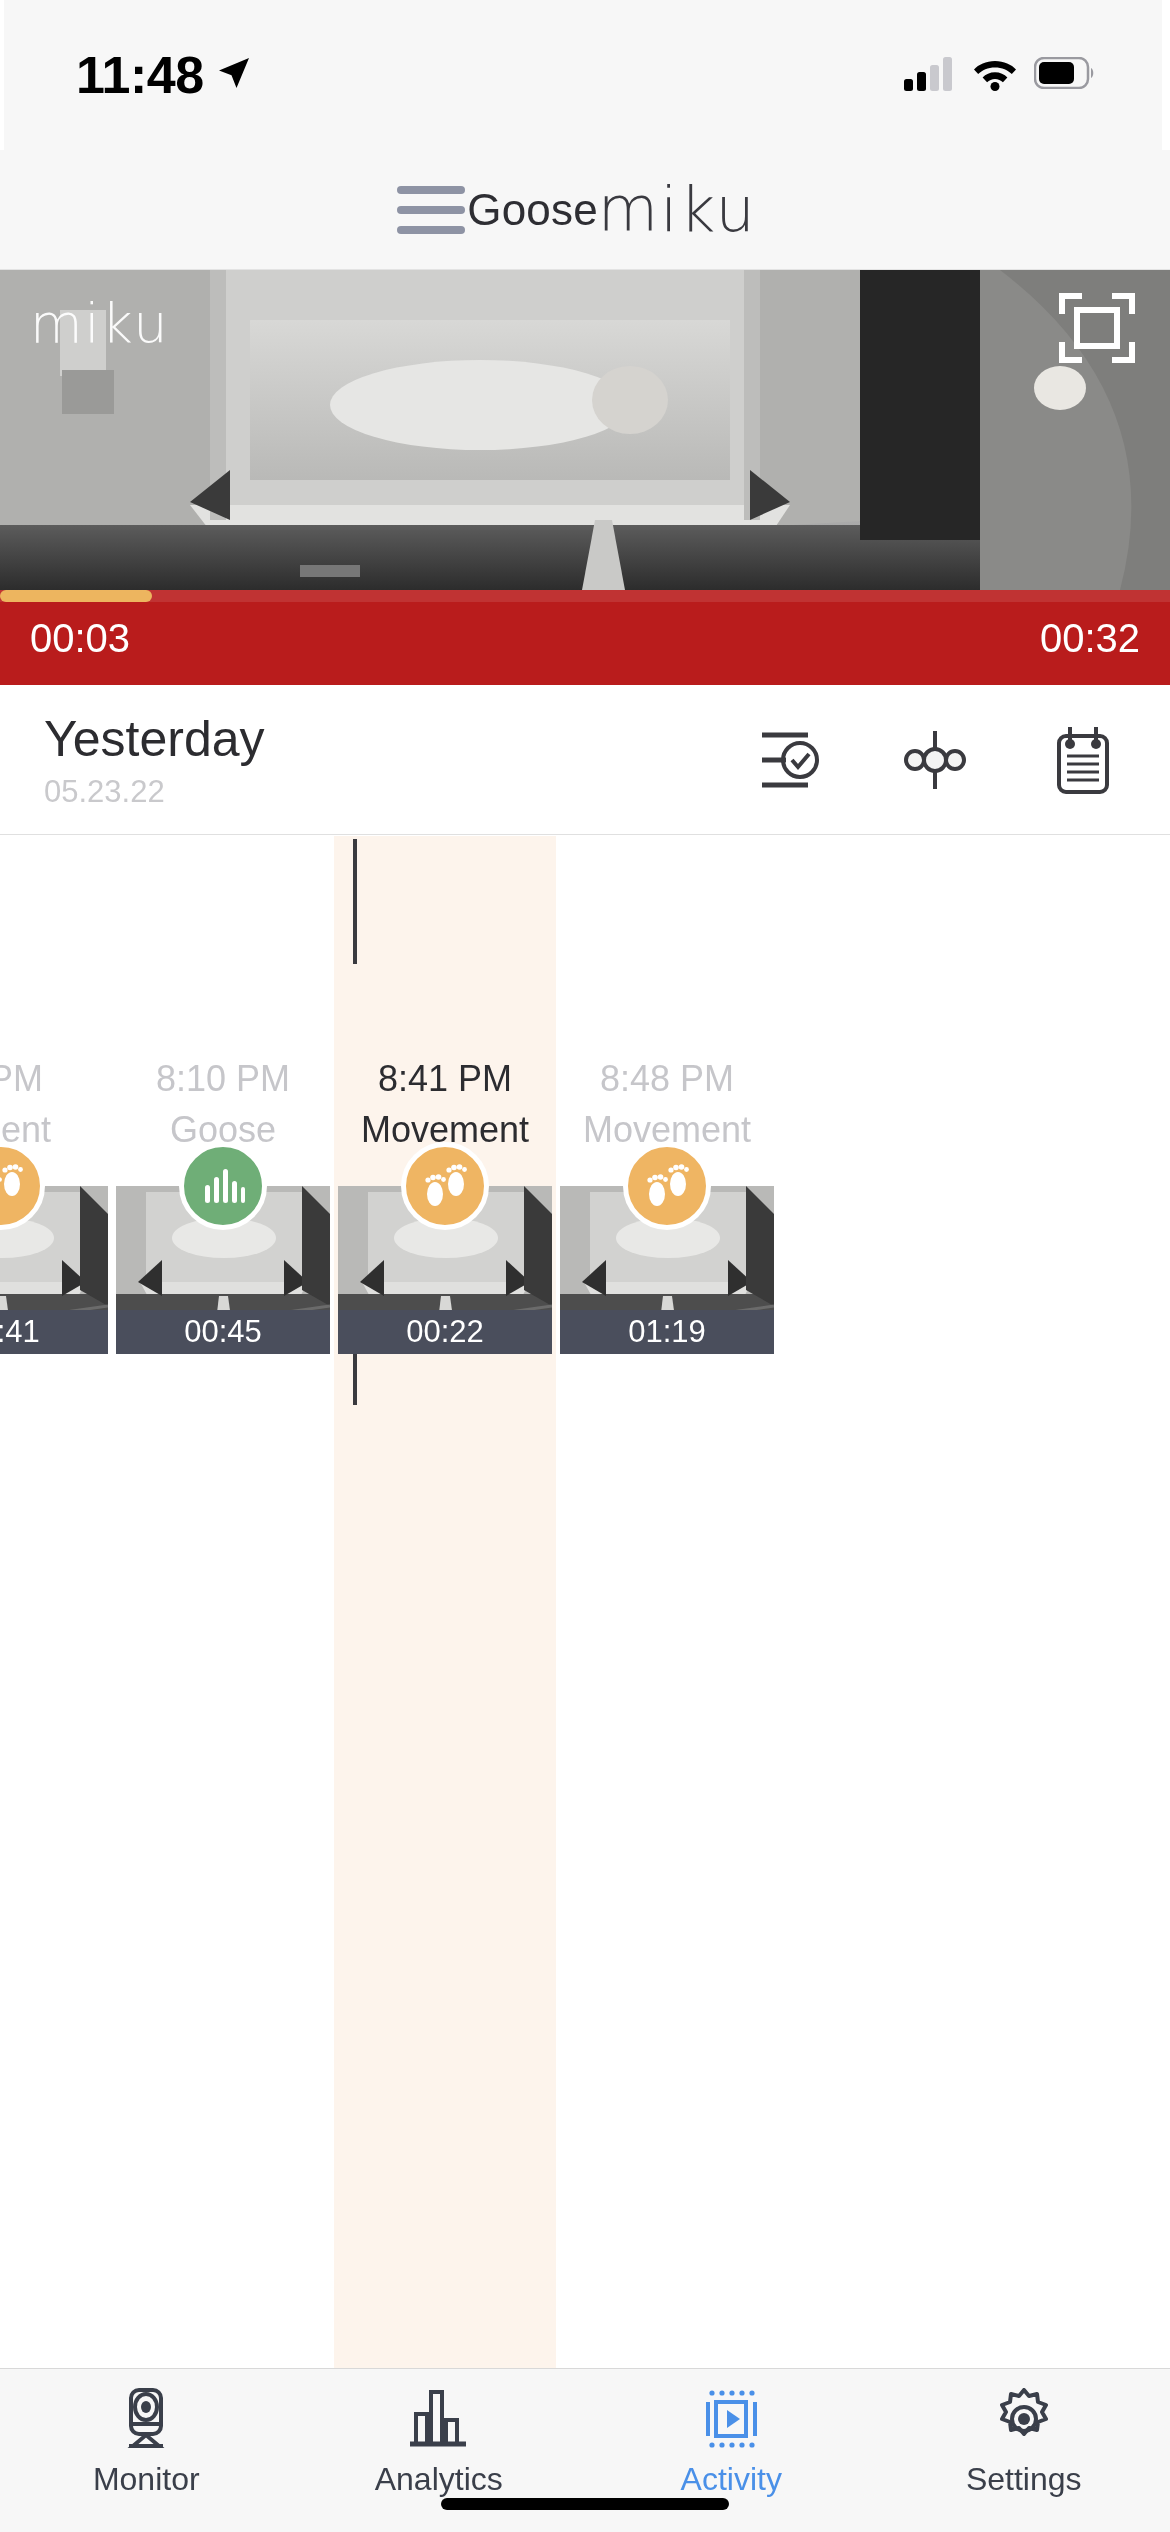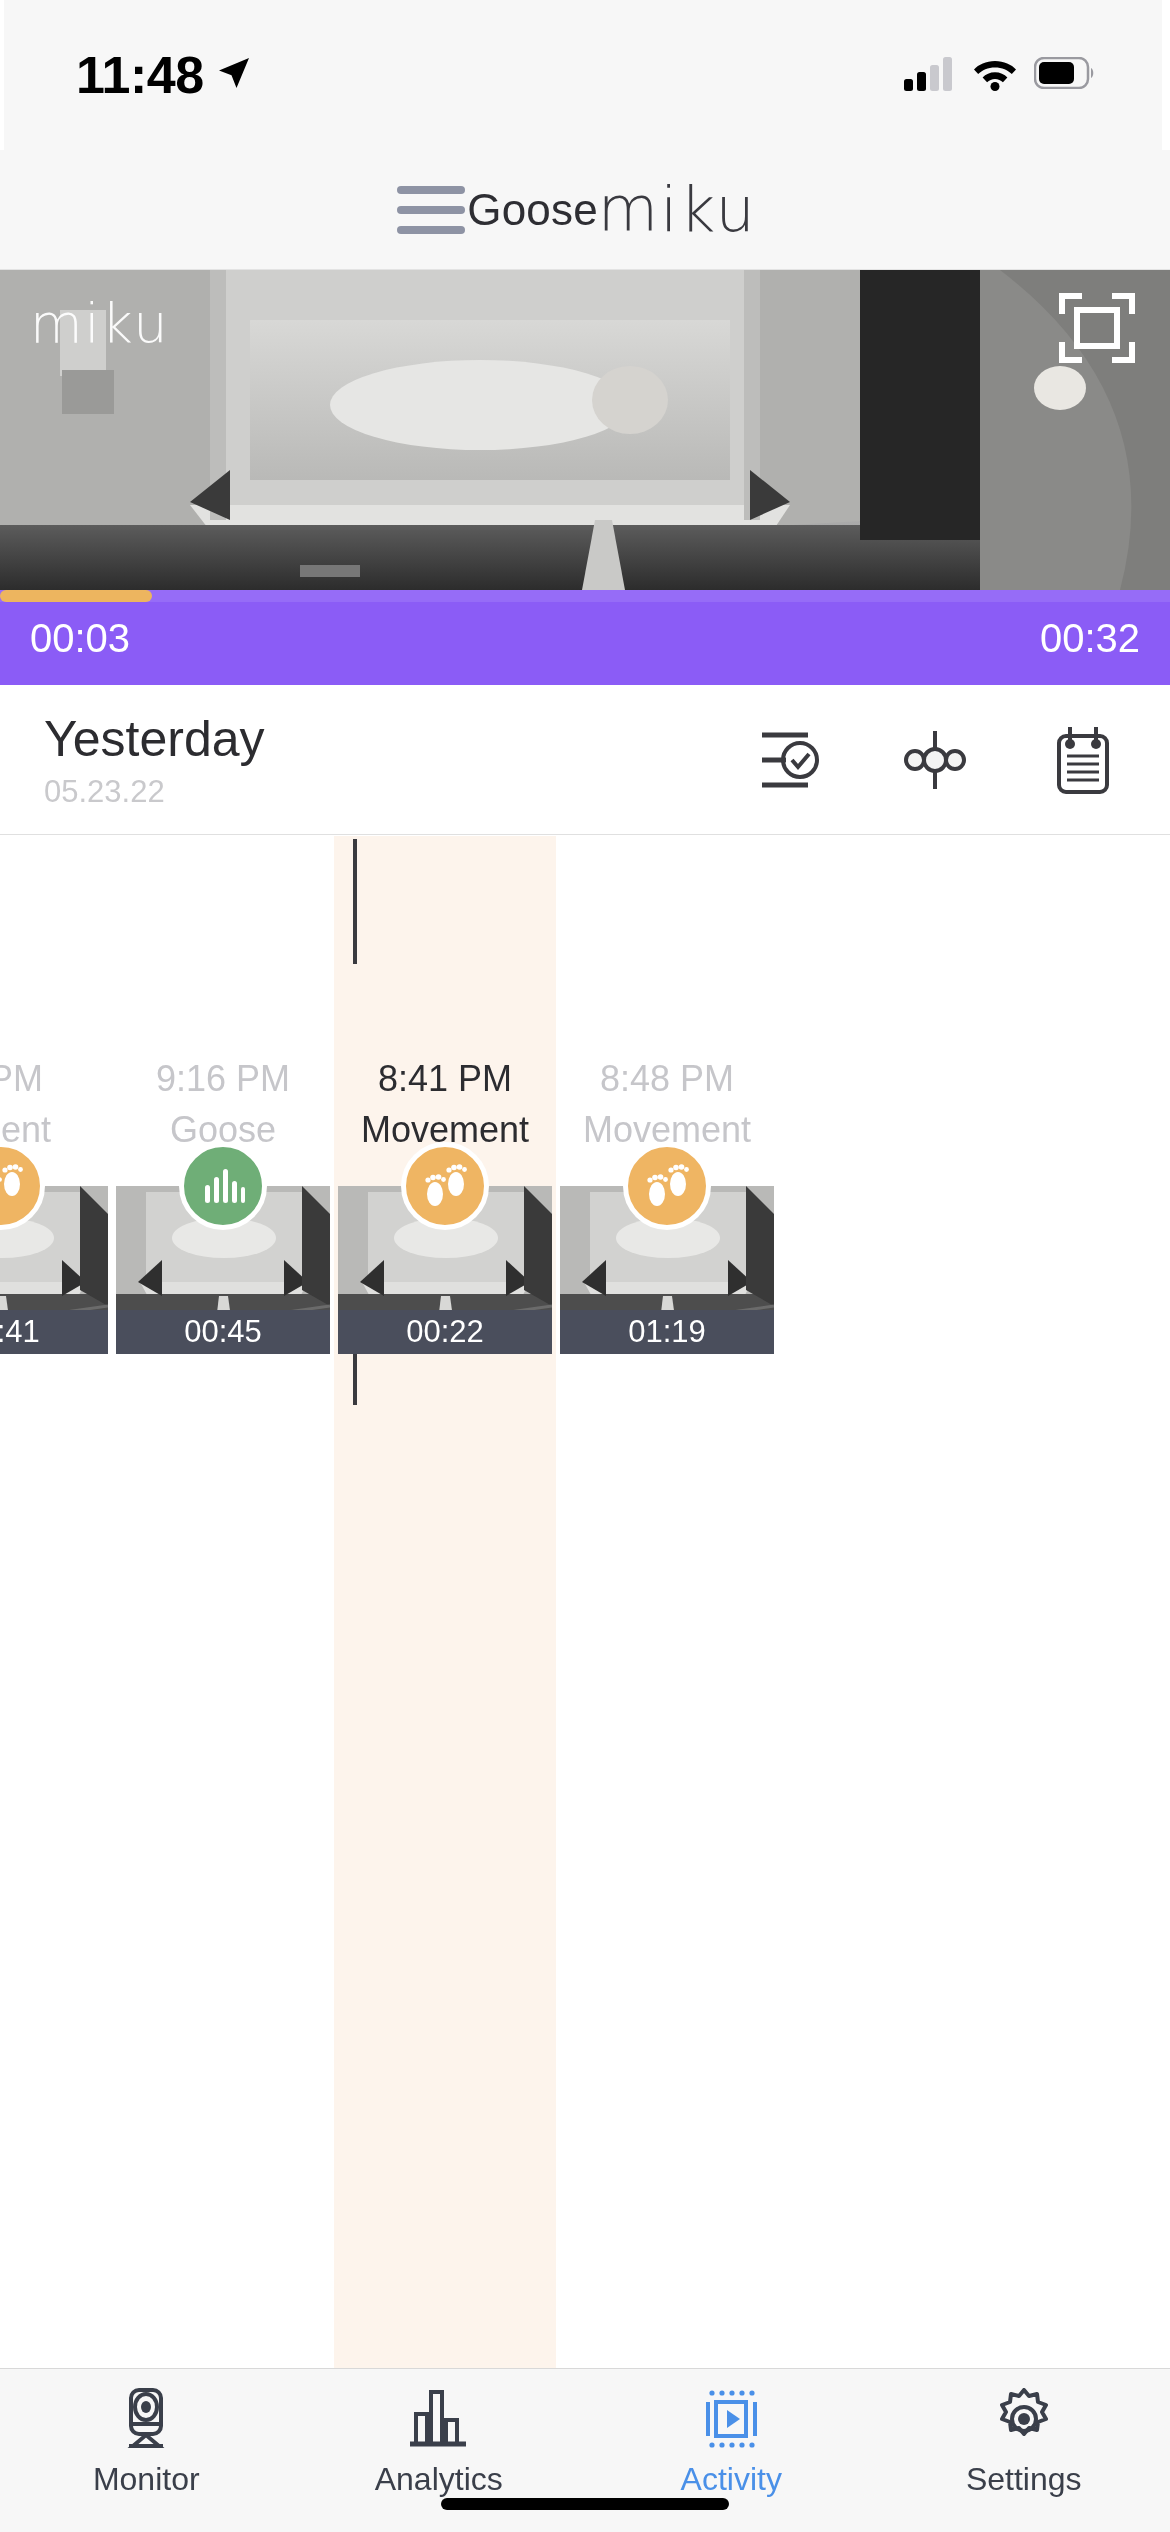--- a/index.html
+++ b/index.html
@@ -45,21 +45,21 @@
   .vid-watermark {
     position:absolute; top:22px; left:30px;
     font-family:"DejaVu Sans", sans-serif;
     font-size:54px; font-weight:300; color:#fff; letter-spacing:2px;
     opacity:.95; z-index:5;
   }
   .fullscreen-btn { position:absolute; top:22px; right:34px; width:78px; height:72px; z-index:5; cursor:pointer; }
 
   .video-footer {
     position:absolute; top:590px; left:0; width:1170px; height:95px;
-    background:#8b5cf6;
+    background:#b91c1c;
   }
   .progress-track { position:absolute; top:0; left:0; width:1170px; height:12px; background:rgba(255,255,255,0.10); }
   .progress-fill { position:absolute; top:0; left:0; height:12px; border-radius:6px; }
   .t-left { position:absolute; left:30px; top:26px; font-size:40px; color:#fff; font-weight:400; }
   .t-right { position:absolute; right:30px; top:26px; font-size:40px; color:#fff; font-weight:400; }
 
   
   .day-header {
     position:absolute; top:685px; left:0; width:1170px; height:150px;
     background:#fff; display:flex; align-items:center; justify-content:space-between;
@@ -310,21 +310,21 @@
                 <path d="M22 96 L46 74 L46 110 Z" fill="#2f2f2f"></path>
                 <path d="M192 96 L168 74 L168 110 Z" fill="#2f2f2f"></path>
                 <path d="M186 0 L214 28 L214 120 L186 104 Z" fill="#3a3a3a"></path>
                 <path d="M0 150 L214 120" stroke="#6b6b6b" stroke-width="3" fill="none"></path>
               </svg></div>
             <div class="ev-duration">00:41</div>
           </div>
         </div>
         <div class="event">
           <div class="ev-spacer"></div>
-          <div class="ev-time">9:16 PM</div>
+          <div class="ev-time">8:10 PM</div>
           <div class="ev-type">Goose</div>
           <div class="ev-card">
             <div class="ev-badge" style="background: rgb(111, 174, 119);">
               <svg width="46" height="46" viewBox="0 0 46 46">
                 <g fill="#fff">
                   <rect x="5" y="22" width="5" height="18" rx="2.5"></rect>
                   <rect x="14" y="14" width="5" height="26" rx="2.5"></rect>
                   <rect x="23" y="6" width="5" height="34" rx="2.5"></rect>
                   <rect x="32" y="18" width="5" height="22" rx="2.5"></rect>
                   <rect x="41" y="24" width="4" height="16" rx="2"></rect>

